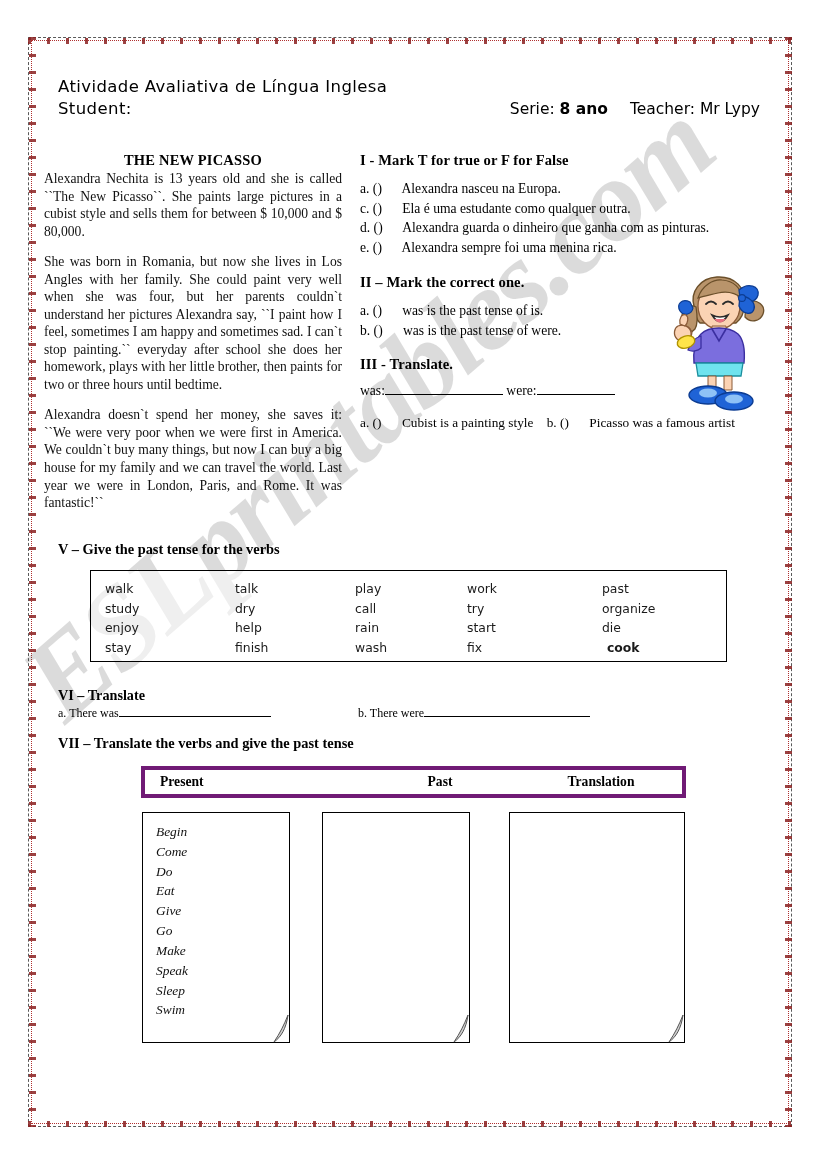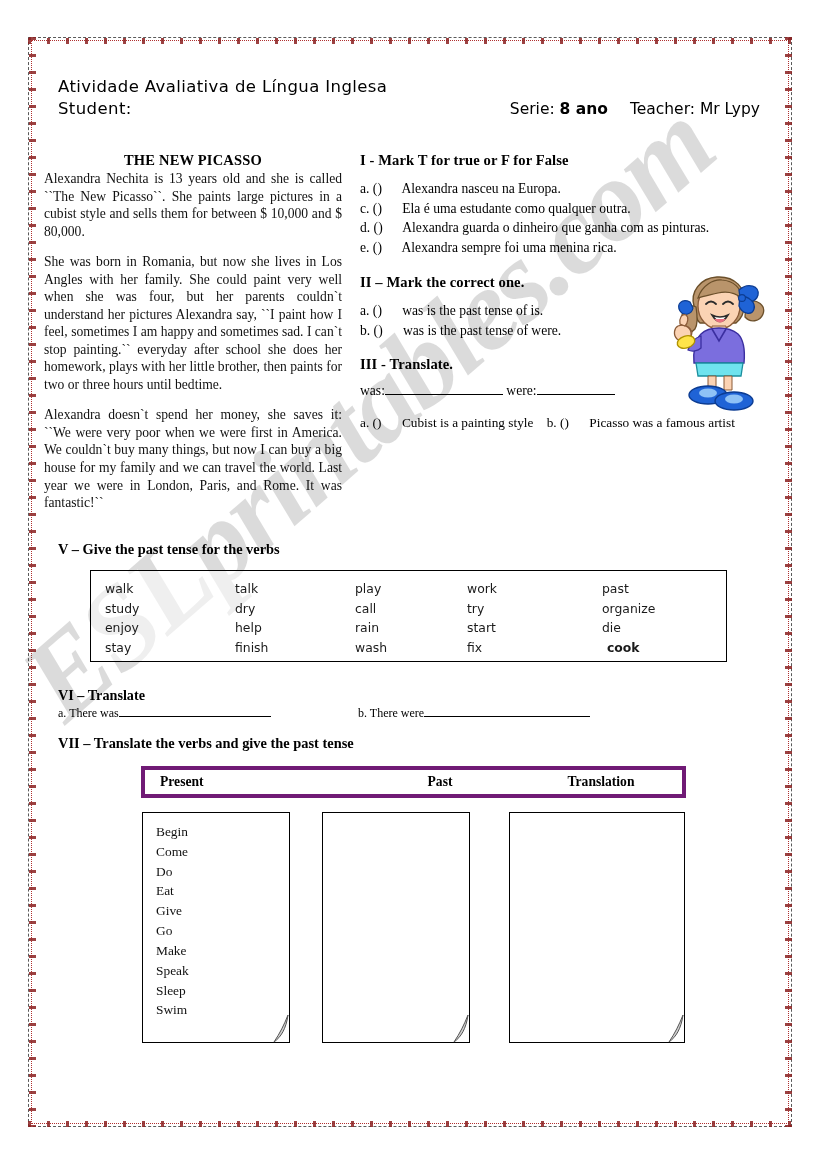--- a/index.html
+++ b/index.html
@@ -306,21 +306,21 @@
     bottom: -1px;
     width: 26px;
     height: 30px;
   }
   .verb-list {
     padding: 9px 0 0 13px;
     font-size: 13.4px;
     line-height: 1.48;
     color: #111;
   }
-  .verb-list div { white-space: nowrap; }
+  .verb-list div { white-space: nowrap; font-style: italic; }
 </style>
 </head>
 <body>
 
 <div id="page-border"></div>
 <div class="border-ticks ticks-left"></div>
 <div class="border-ticks ticks-right"></div>
 <div class="border-ticks ticks-top"></div>
 <div class="border-ticks ticks-bottom"></div>
 

